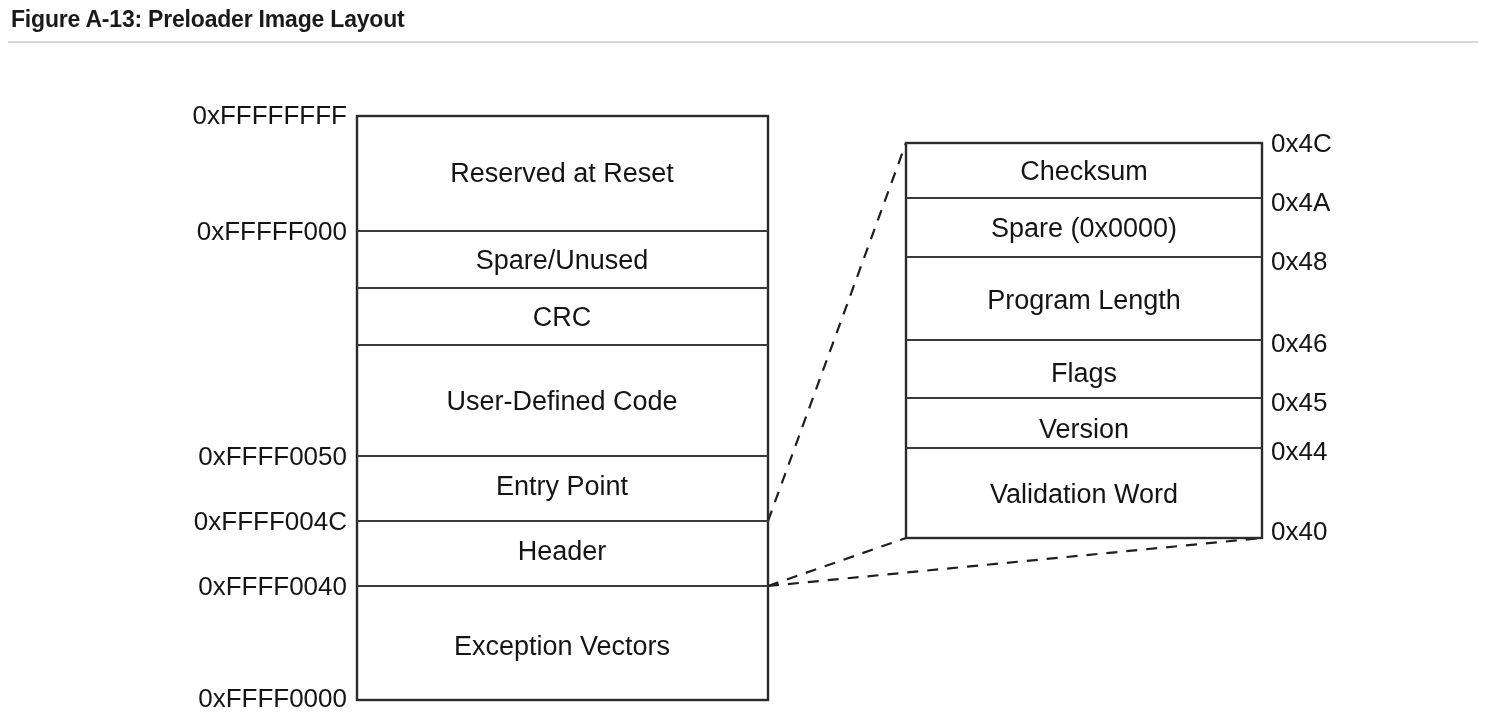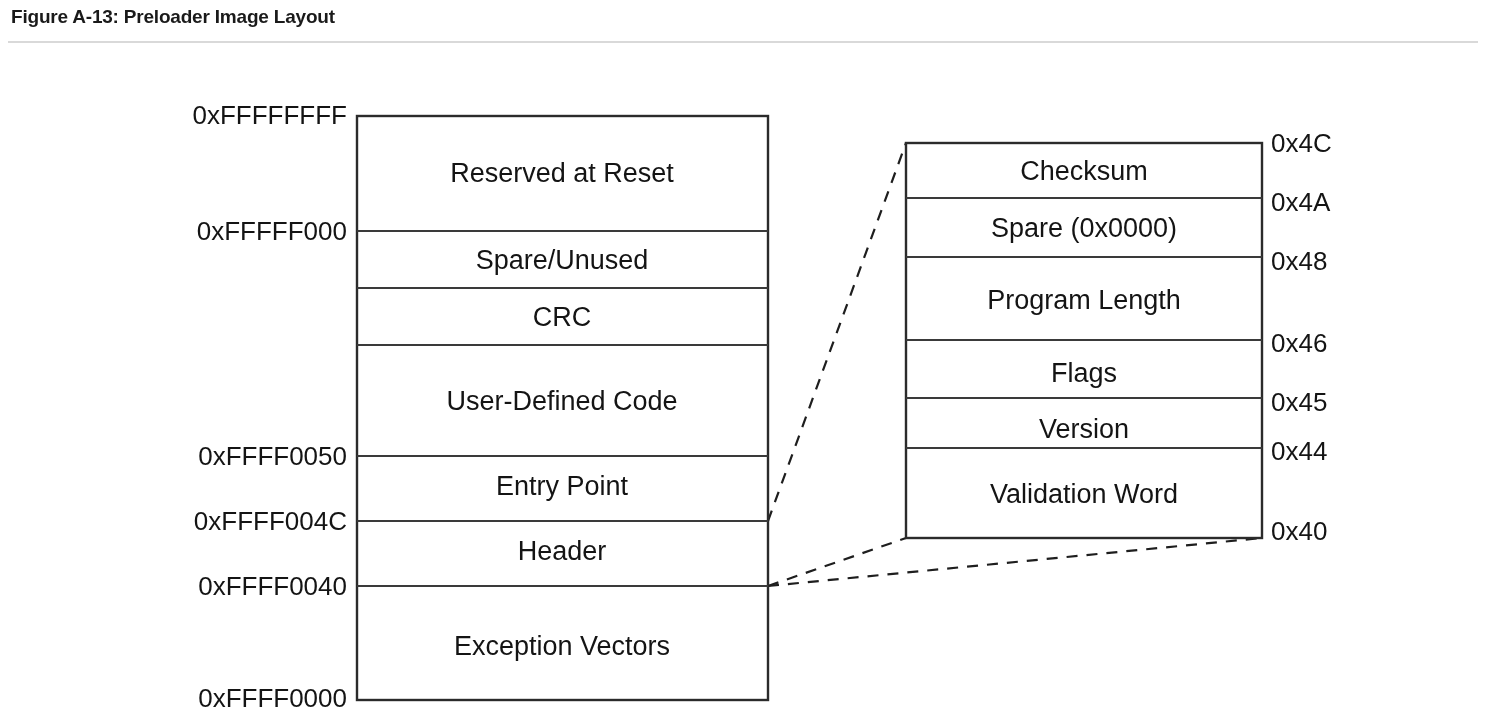--- a/index.html
+++ b/index.html
@@ -17,21 +17,21 @@
   #figure-root {
     position: absolute;
     left: 0; top: 0;
     width: 1486px;
     height: 727px;
   }
   .fig-title {
     position: absolute;
     left: 11px;
     top: 6px;
-    font-size: 19px;
+    font-size: 23px;
     font-weight: bold;
     color: #1a1a1a;
     letter-spacing: -0.2px;
     white-space: nowrap;
   }
   .title-rule {
     position: absolute;
     left: 8px;
     top: 41px;
     width: 1470px;

